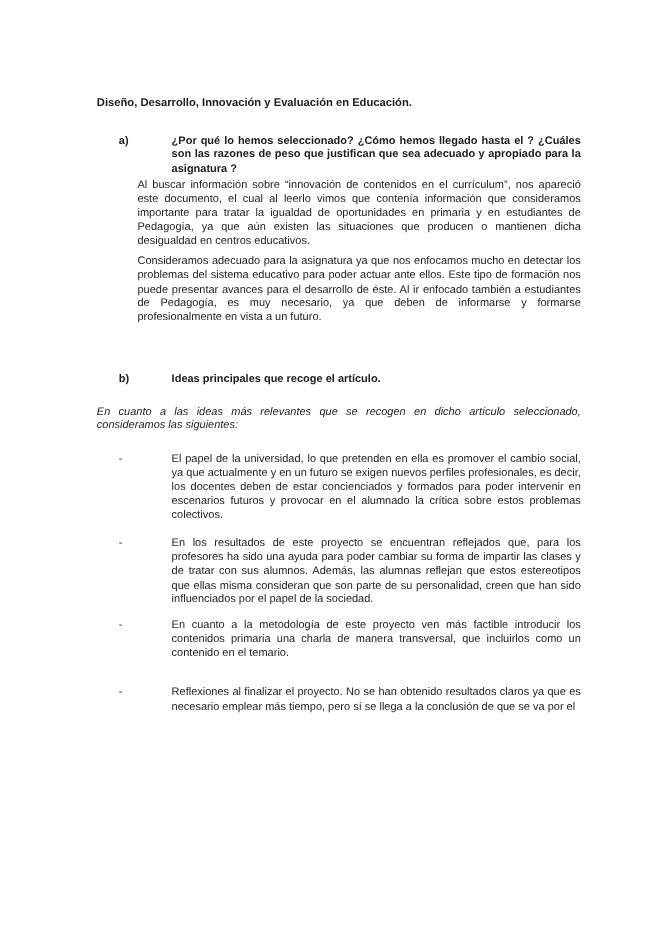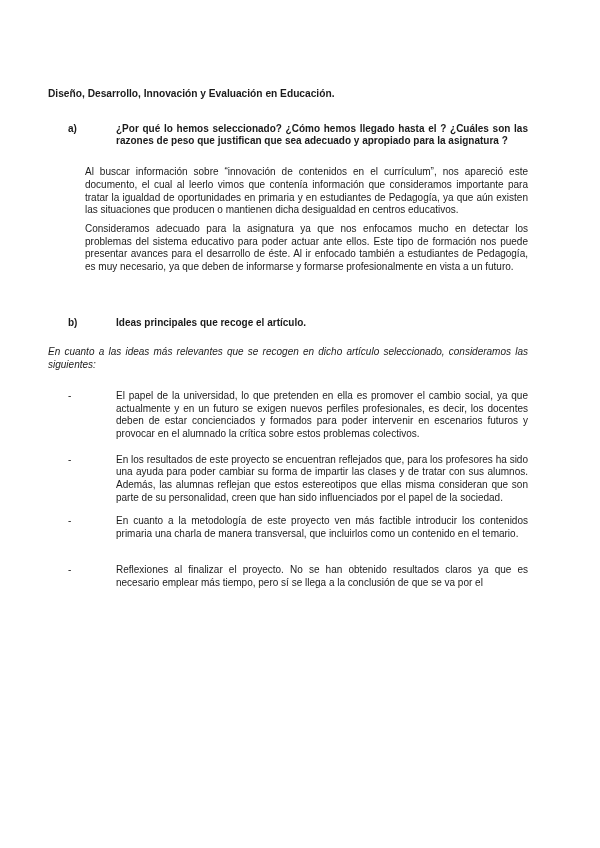--- a/index.html
+++ b/index.html
@@ -6,21 +6,21 @@
     margin: 0;
     padding: 0;
     background: #ffffff;
   }
   .page {
     position: relative;
     width: 600px;
     height: 848px;
     background: #ffffff;
     box-sizing: border-box;
-    padding: 88px 72px 0 48px;
+    padding: 88px 72px 0 88px;
     overflow: hidden;
     font-family: "Liberation Sans", sans-serif;
     font-size: 10px;
     line-height: 12.7px;
     color: #1b1b1b;
   }
   .doc-title {
     font-weight: bold;
     font-size: 10.2px;
   }
@@ -47,21 +47,21 @@
     flex: 1;
     text-align: justify;
     margin-left: 31px;
   }
   .bold { font-weight: bold; }
   .heading-a { margin-top: 22px; }
   .para {
     margin-left: 37px;
     text-align: justify;
   }
-  .para-1 { margin-top: 18px; }
+  .para-1 { margin-top: 2px; }
   .para-2 { margin-top: 6px; }
   .heading-b { margin-top: 43px; }
   .intro {
     margin-top: 17px;
     text-align: justify;
     font-style: italic;
   }
   .bullet-1 { margin-top: 18px; }
   .bullet-2 { margin-top: 13px; }
   .bullet-3 { margin-top: 11px; }

